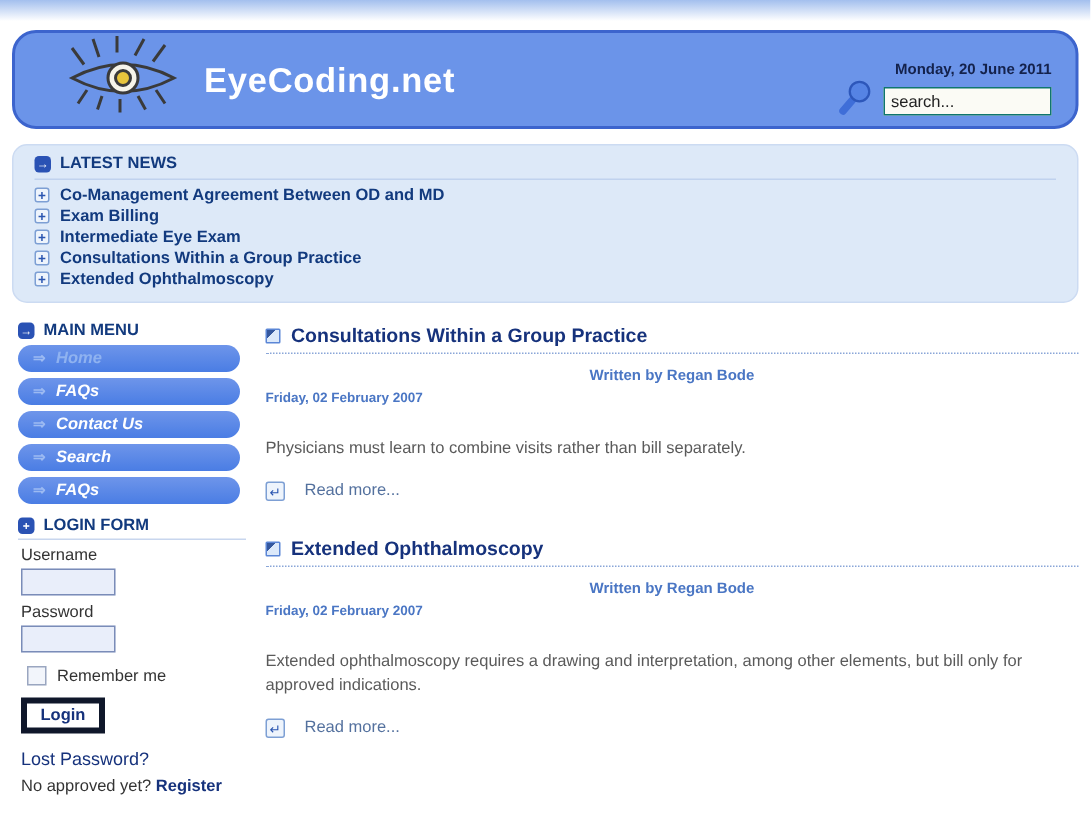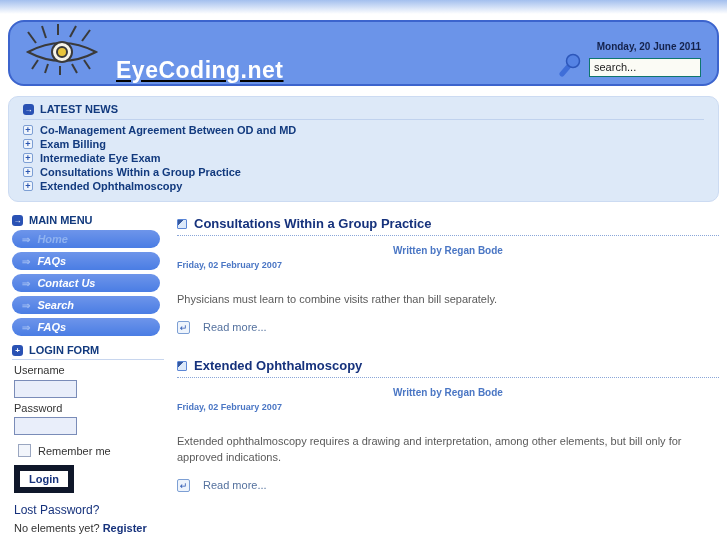--- a/index.html
+++ b/index.html
@@ -12,21 +12,21 @@
   .top-gradient { height:14px; background:linear-gradient(#a3bfee, #ffffff); }
   .page { padding:6px 8px 0 8px; }
 
   
   .header-box {
     position:relative; height:66px;
     background:#6b94e9;
     border:2px solid #3c64cd;
     border-radius:16px;
   }
-  .logo-wrap { display:flex; align-items:flex-end; height:100%; padding-left:12px;text-decoration:underline; }
+  .logo-wrap { display:flex; align-items:center; height:100%; padding-left:32px; }
   .site-title { color:#ffffff; font-size:23px; font-weight:bold; letter-spacing:.5px; margin-left:14px; }
   .header-date { position:absolute; top:19px; right:16px; font-size:10px; font-weight:bold; color:#14224c; }
   .search-area { position:absolute; top:31px; right:16px; display:flex; align-items:center; gap:7px; }
   .search-input {
     width:112px; height:19px; font-size:11px; color:#222;
     border:1px solid #0f766e; background:#fbfbf5; padding:1px 4px;
     font-family:"Liberation Sans", sans-serif;
   }
 
   
@@ -76,21 +76,21 @@
     width:63px; height:18px; margin-left:2px;
     background:#e9eefa; border:1px solid #7a8cb8;
   }
   .remember-row { display:flex; align-items:center; gap:7px; margin:9px 0 6px 6px; font-size:11px; color:#333333; }
   .checkbox {
     appearance:none; -webkit-appearance:none; margin:0;
     width:13px; height:13px; border:1px solid #9aa6c0; background:#f2f5fb;
   }
   .login-btn {
     font-size:11px; font-weight:bold; color:#16327c;
-    background:#ffffff; border:6px solid #0f172a;
+    background:#ffffff; border:4px solid #0f172a;
     padding:2px 9px; margin:2px 0 7px 2px; cursor:pointer;
     font-family:"Liberation Sans", sans-serif;
   }
   .lost-pw { font-size:12px; font-weight:normal; color:#16327c; margin:3px 0 5px 2px; cursor:pointer; }
   .register-row { font-size:11px; color:#333333; margin-left:2px; }
   .register-link { font-weight:bold; color:#16327c; cursor:pointer; }
 
   
   .article { margin-bottom:24px; }
   .article-title-row {
@@ -222,21 +222,21 @@
       <input class="form-input" type="password" style="">
 
       <div class="remember-row">
         <input type="checkbox" class="checkbox" style="">
         <span>Remember me</span>
       </div>
 
       <button class="login-btn">Login</button>
       <div class="lost-pw">Lost Password?</div>
       <div class="register-row">
-        <span>No elements yet?</span>
+        <span>No approved yet?</span>
         <span class="register-link">Register</span>
       </div>
     </div>
 
     <div class="content">
 
       <div class="article">
         <div class="article-title-row">
           <span class="title-icon"></span>
           <span class="article-title">Consultations Within a Group Practice</span>

